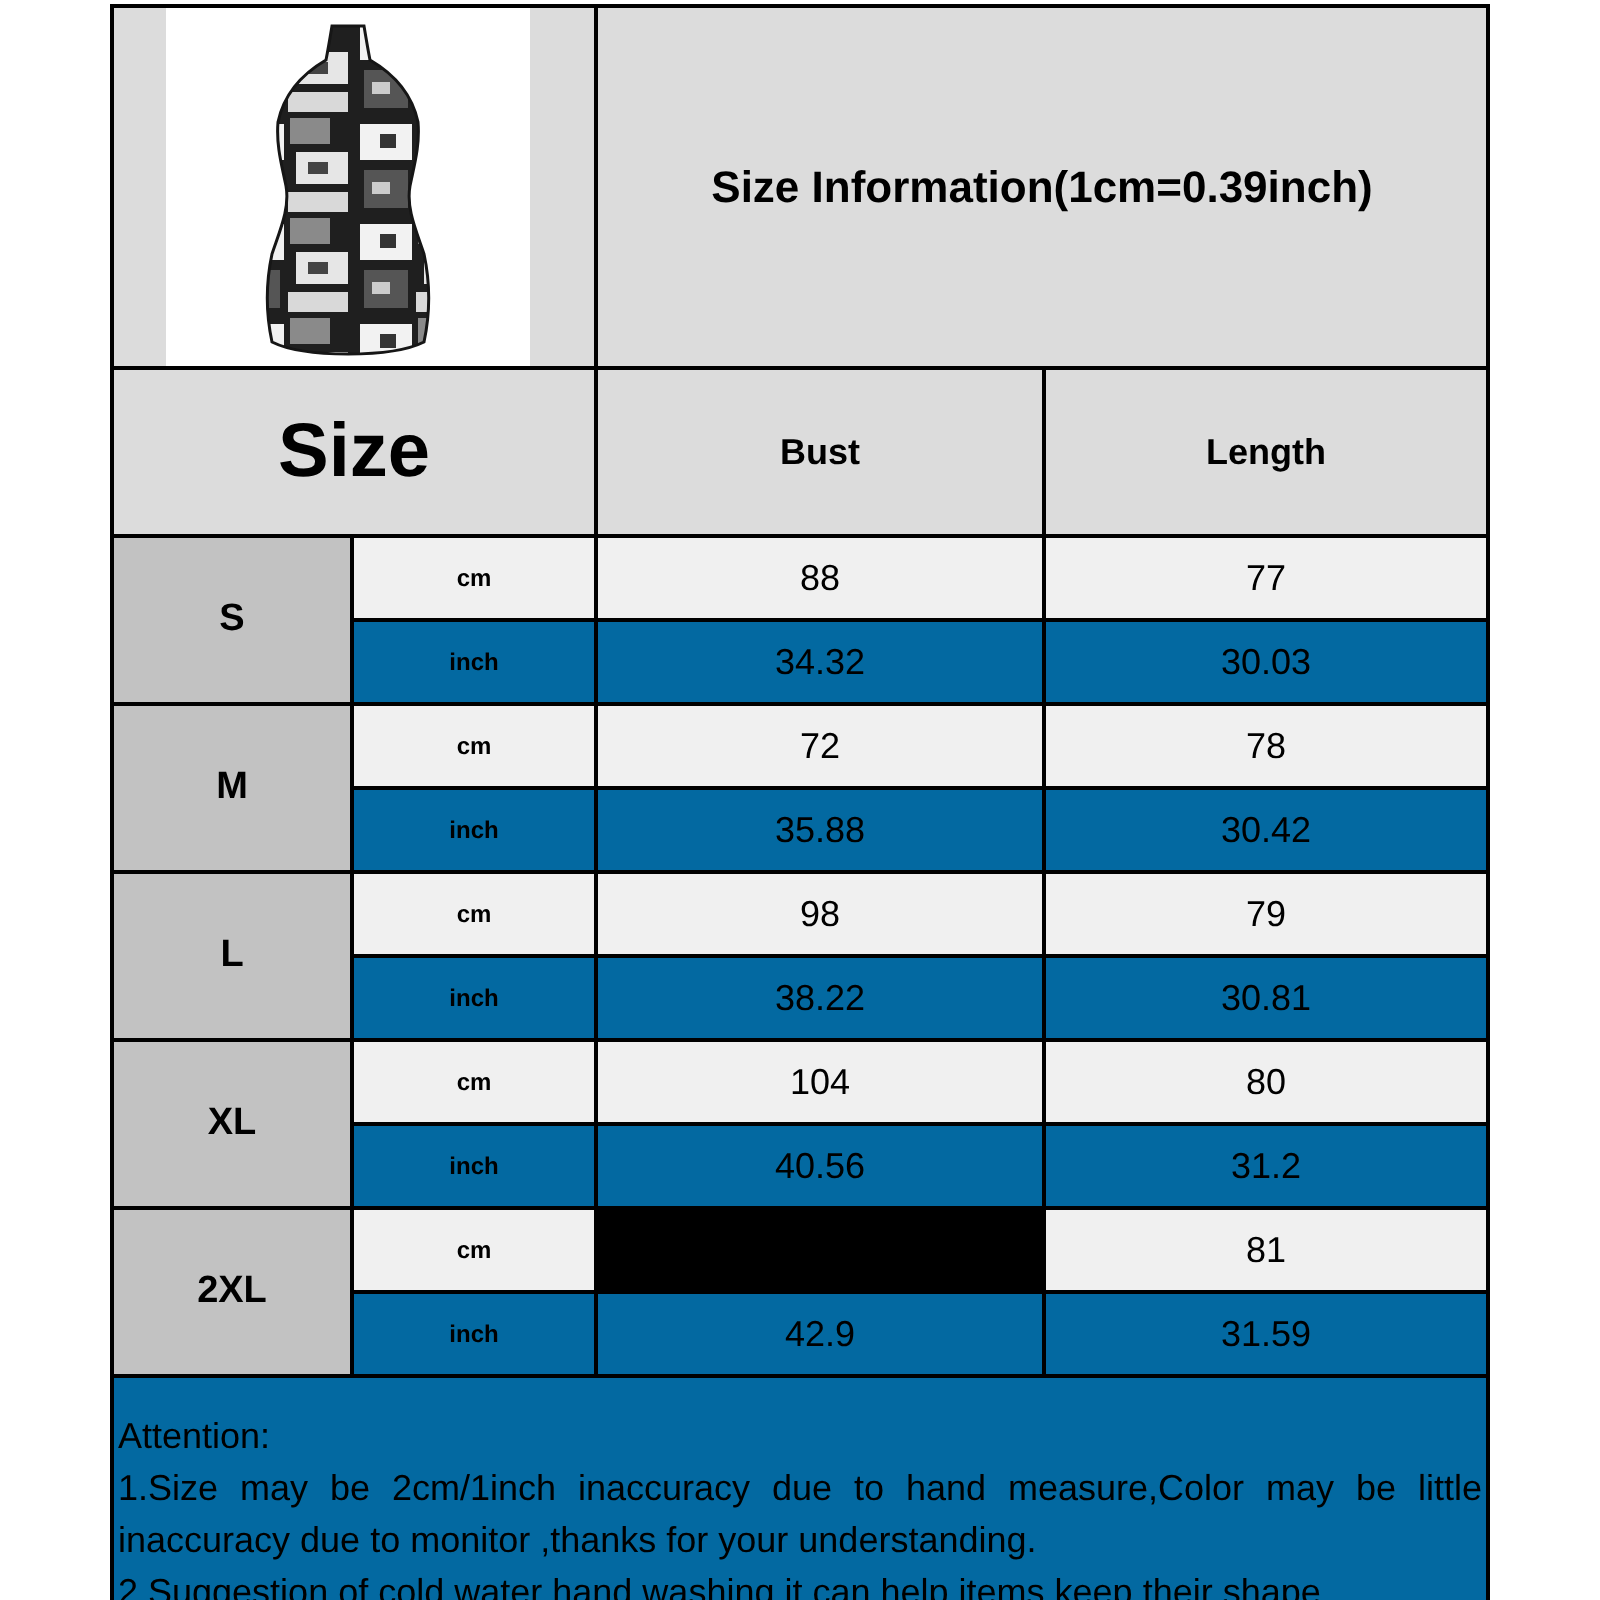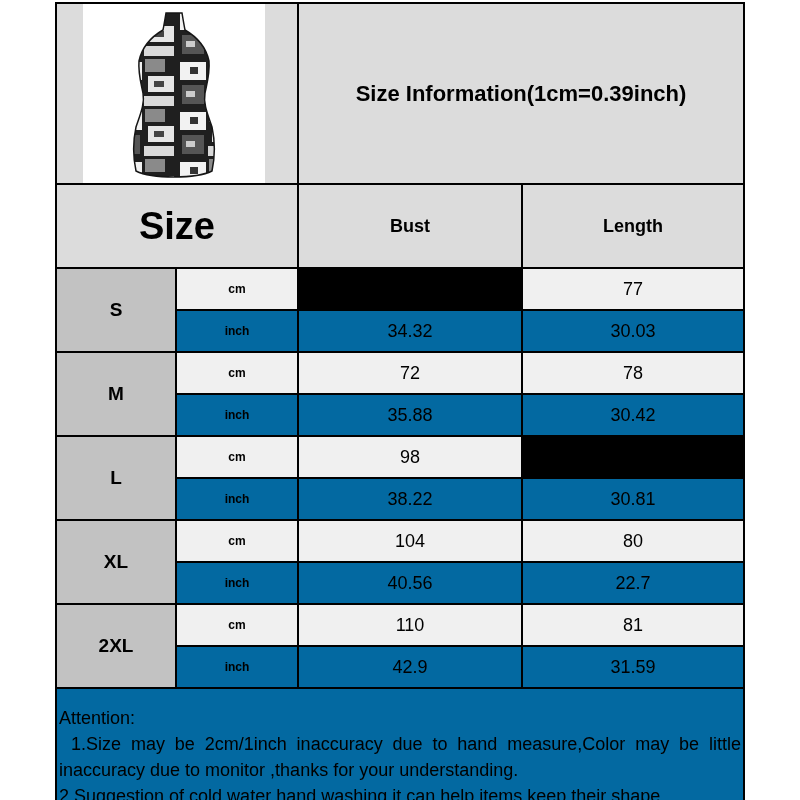--- a/index.html
+++ b/index.html
@@ -49,21 +49,21 @@
     background:#ffffff;
     display:flex;align-items:center;justify-content:center;
   }
   .attention{
     padding:16px 2px 0 2px;
     font-size:18px;line-height:26px;
   }
   .att-line{white-space:nowrap;}
   .att-just{
     white-space:normal;
-    text-align:justify;text-align-last:justify;margin-left:12px;
+    text-align:justify;text-align-last:justify;
   }
 </style>
 </head>
 <body>
 
 <div class="page">
   <div class="sheet">
 
     <div class="cell bg-gray c-img">
       <div class="photo-box">
@@ -106,51 +106,52 @@
     </div>
     <div class="cell bg-gray c-size-h">
       <span class="size-h-text">Size</span>
     </div>
     <div class="cell bg-gray c-len-h">
       <span class="col-h-text">Length</span>
     </div>
 
     <div class="cell bg-dark size-label" style="grid-column:1;grid-row:3/5">S</div>
     <div class="cell bg-light unit-label" style="grid-column:2;grid-row:3">cm</div>
+    <div class="cell bg-light value-text" style="grid-column:3;grid-row:3">88</div>
     <div class="cell bg-light value-text" style="grid-column:4;grid-row:3">77</div>
     <div class="cell bg-white unit-label" style="grid-column:2;grid-row:4">inch</div>
     <div class="cell bg-white value-text" style="grid-column:3;grid-row:4">34.32</div>
     <div class="cell bg-white value-text" style="grid-column:4;grid-row:4">30.03</div>
 
     <div class="cell bg-dark size-label" style="grid-column:1;grid-row:5/7">M</div>
     <div class="cell bg-light unit-label" style="grid-column:2;grid-row:5">cm</div>
     <div class="cell bg-light value-text" style="grid-column:3;grid-row:5">72</div>
     <div class="cell bg-light value-text" style="grid-column:4;grid-row:5">78</div>
     <div class="cell bg-white unit-label" style="grid-column:2;grid-row:6">inch</div>
     <div class="cell bg-white value-text" style="grid-column:3;grid-row:6">35.88</div>
     <div class="cell bg-white value-text" style="grid-column:4;grid-row:6">30.42</div>
 
     <div class="cell bg-dark size-label" style="grid-column:1;grid-row:7/9">L</div>
     <div class="cell bg-light unit-label" style="grid-column:2;grid-row:7">cm</div>
     <div class="cell bg-light value-text" style="grid-column:3;grid-row:7">98</div>
+    <div class="cell bg-light value-text" style="grid-column:4;grid-row:7">79</div>
     <div class="cell bg-white unit-label" style="grid-column:2;grid-row:8">inch</div>
     <div class="cell bg-white value-text" style="grid-column:3;grid-row:8">38.22</div>
     <div class="cell bg-white value-text" style="grid-column:4;grid-row:8">30.81</div>
 
     <div class="cell bg-dark size-label" style="grid-column:1;grid-row:9/11">XL</div>
     <div class="cell bg-light unit-label" style="grid-column:2;grid-row:9">cm</div>
     <div class="cell bg-light value-text" style="grid-column:3;grid-row:9">104</div>
     <div class="cell bg-light value-text" style="grid-column:4;grid-row:9">80</div>
     <div class="cell bg-white unit-label" style="grid-column:2;grid-row:10">inch</div>
     <div class="cell bg-white value-text" style="grid-column:3;grid-row:10">40.56</div>
-    <div class="cell bg-white value-text" style="grid-column:4;grid-row:10">22.7</div>
+    <div class="cell bg-white value-text" style="grid-column:4;grid-row:10">31.2</div>
 
     <div class="cell bg-dark size-label" style="grid-column:1;grid-row:11/13">2XL</div>
     <div class="cell bg-light unit-label" style="grid-column:2;grid-row:11">cm</div>
-    <div class="cell bg-light value-text" style="grid-column:3;grid-row:11">110</div>
     <div class="cell bg-light value-text" style="grid-column:4;grid-row:11">81</div>
     <div class="cell bg-white unit-label" style="grid-column:2;grid-row:12">inch</div>
     <div class="cell bg-white value-text" style="grid-column:3;grid-row:12">42.9</div>
     <div class="cell bg-white value-text" style="grid-column:4;grid-row:12">31.59</div>
 
     <div class="cell bg-white c-att">
       <div class="attention">
         <div class="att-line">Attention:</div>
         <div class="att-just">1.Size may be 2cm/1inch inaccuracy due to hand measure,Color may be little</div>
         <div class="att-line">inaccuracy due to monitor ,thanks for your understanding.</div>

